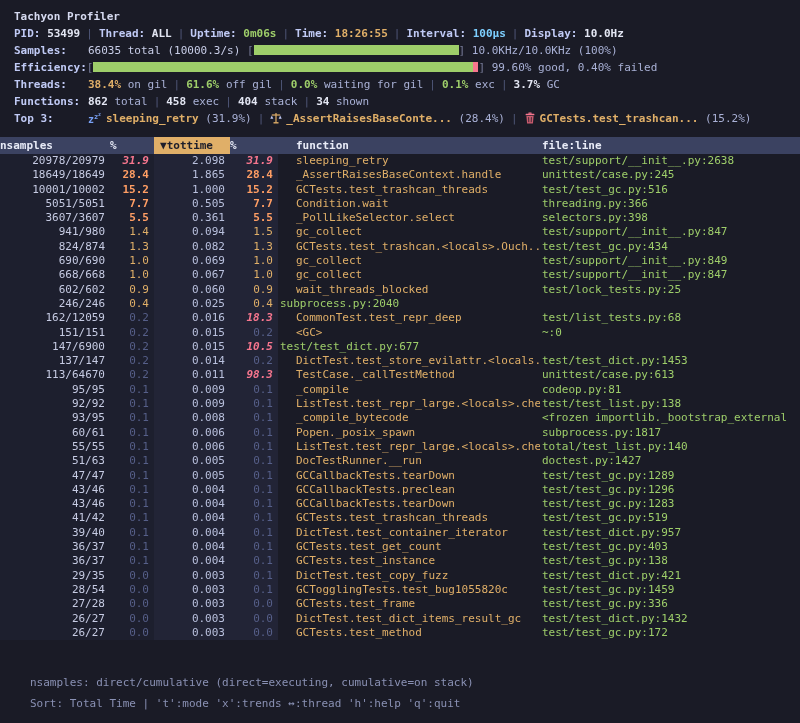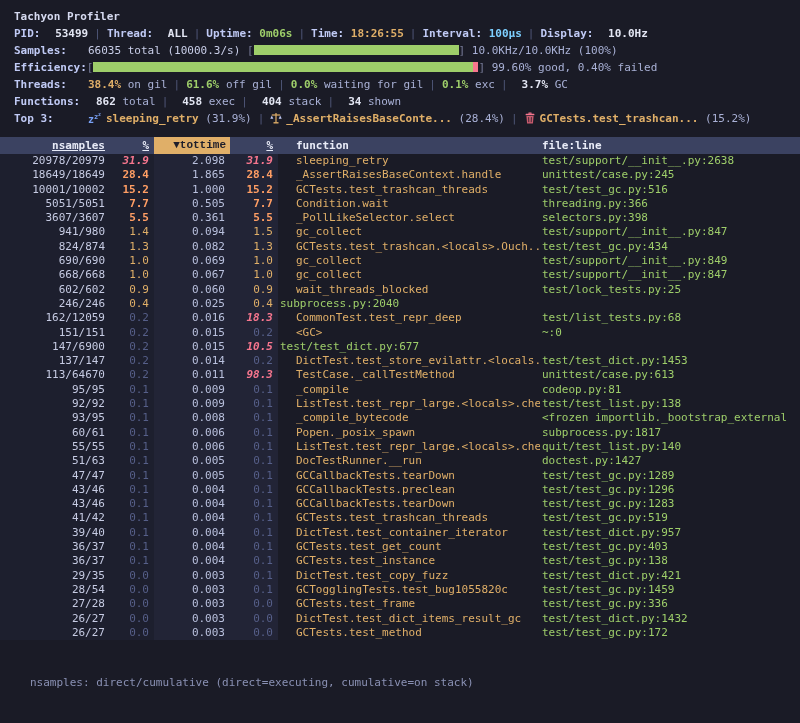--- a/index.html
+++ b/index.html
@@ -10,21 +10,21 @@
     font-family:"DejaVu Sans Mono", monospace;
     font-size:11px;
   }
   .top { padding:8px 0 0 14px; }
   .hline { line-height:17px; height:17px; white-space:nowrap; }
   .title { color:#d6daf0; font-weight:bold; }
   .lbl { font-weight:bold; color:#c0caf5; }
   .linelabel { display:inline-block; min-width:74px; font-weight:bold; color:#c0caf5; }
   .sep { color:#51587a; margin:0 6px; }
   .val { font-weight:bold; }
-  .c-bright { color:#e3e6f3;margin-left:8px; }
+  .c-bright { color:#e3e6f3; }
   .c-green { color:#9ece6a; }
   .c-yellow { color:#e0af68; }
   .c-cyan { color:#7dcfff; }
   .c-fg { color:#c9cee8; }
   .c-norm { color:#a9b1d6; }
   .bracket { color:#787c99; }
   .bar { display:inline-block; height:10px; vertical-align:-1px; background:#14141c; overflow:hidden; }
   .bar-inner { display:flex; height:100%; width:100%; }
   .samples-bar { width:205px; }
   .eff-bar { width:385px; }
@@ -32,22 +32,22 @@
   .fill-red { display:block; height:100%; background:#f7768e; min-width:5px; }
   .top3-item { margin-right:2px; }
   .top3-name { color:#e0af68; font-weight:bold; }
   .top3-pct { color:#a9b1d6; }
   .icon { display:inline-block; vertical-align:-2px; margin-right:4px; }
 
   .table { margin-top:10px; width:800px; }
   .thead, .trow { display:grid; grid-template-columns:110px 44px 76px 48px 262px 1fr; width:800px; overflow:hidden; }
   .thead { background:#3b4261; color:#e8ebf7; font-weight:bold; height:17px; line-height:17px; }
   .thead > div { overflow:hidden; }
-  .h-num { text-align:right; padding-right:5px;text-decoration:underline; }
-  .h-tottime { background:#e0af68; color:#1d1e2b; text-align:right; padding-right:4px;font-family:Liberation Mono, monospace; }
+  .h-num { padding-right:5px; }
+  .h-tottime { background:#e0af68; color:#1d1e2b; text-align:right; padding-right:17px; }
   .h-fn { padding-left:18px; }
   .h-file { padding-left:2px; }
   .trow { height:14.3px; line-height:14.3px; }
   .cell { overflow:hidden; white-space:nowrap; }
   .num { text-align:right; padding-right:5px; }
   .b1 { background:#1d1f2e; }
   .b2 { background:#222436; }
   .ns { color:#c6cbe3; }
   .tt { color:#b9c0dd; }
   .fn { padding-left:18px; color:#e0af68; }
@@ -300,21 +300,21 @@
         <div class="cell num b2 p-dim">0.1</div>
         <div class="cell fn">Popen._posix_spawn</div>
         <div class="cell file">subprocess.py:1817</div>
       </div>
       <div class="trow">
         <div class="cell num ns b1">55/55</div>
         <div class="cell num b1 p-dim">0.1</div>
         <div class="cell num tt b2">0.006</div>
         <div class="cell num b2 p-dim">0.1</div>
         <div class="cell fn">ListTest.test_repr_large.&lt;locals&gt;.check</div>
-        <div class="cell file">quit/test_list.py:140</div>
+        <div class="cell file">total/test_list.py:140</div>
       </div>
       <div class="trow">
         <div class="cell num ns b1">51/63</div>
         <div class="cell num b1 p-dim">0.1</div>
         <div class="cell num tt b2">0.005</div>
         <div class="cell num b2 p-dim">0.1</div>
         <div class="cell fn">DocTestRunner.__run</div>
         <div class="cell file">doctest.py:1427</div>
       </div>
       <div class="trow">
@@ -411,13 +411,14 @@
         <div class="cell num tt b2">0.003</div>
         <div class="cell num b2 p-dim">0.0</div>
         <div class="cell fn">GCTests.test_method</div>
         <div class="cell file">test/test_gc.py:172</div>
       </div>
     </div>
 </div>
 
 <div class="footer">
   <div class="fline">nsamples: direct/cumulative (direct=executing, cumulative=on stack)</div>
+  <div class="fline">Sort: Total Time | 't':mode 'x':trends ↔:thread 'h':help 'q':quit</div>
 </div>
 
 </body></html>

